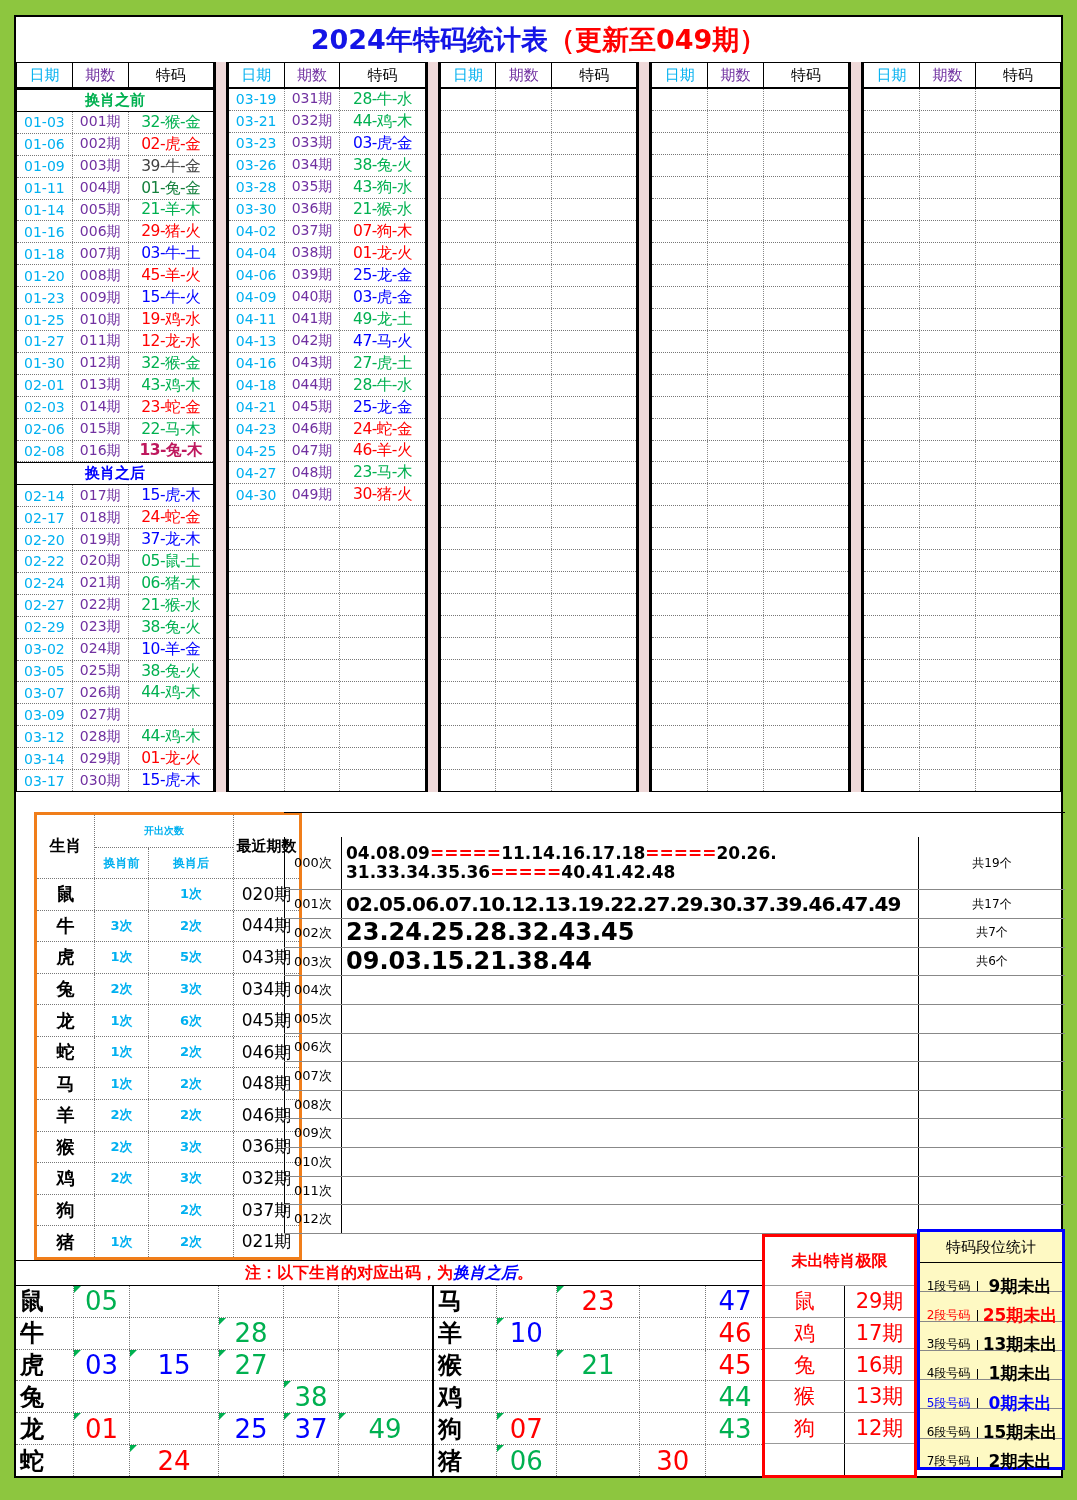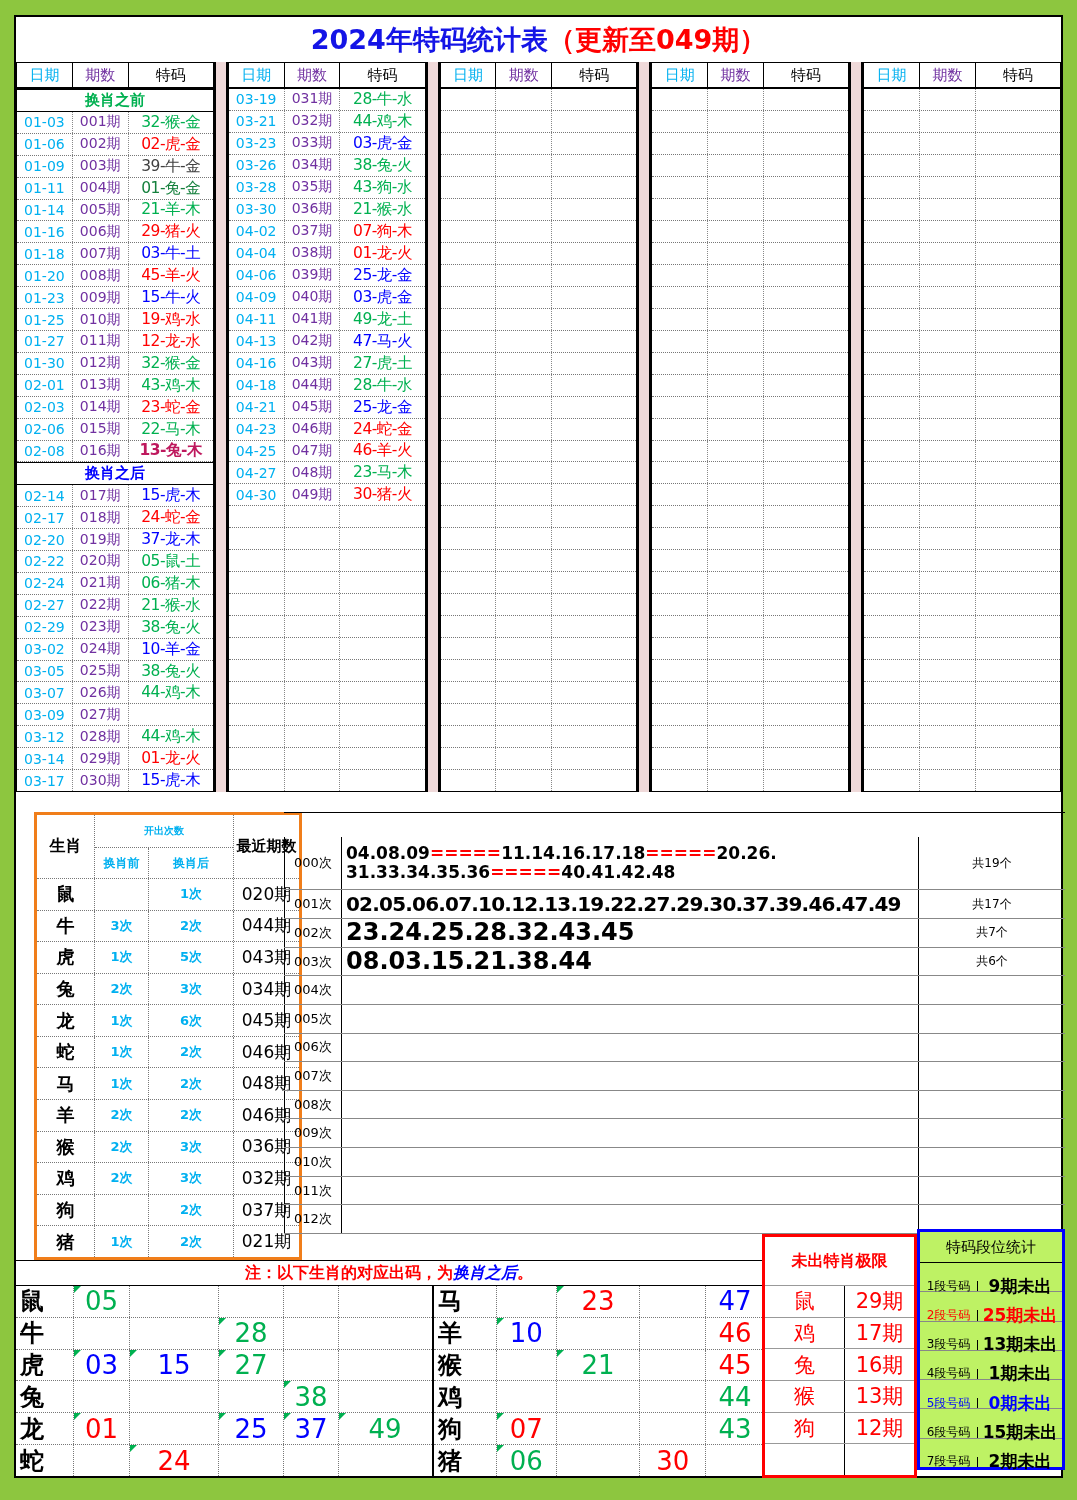--- a/index.html
+++ b/index.html
@@ -73,21 +73,21 @@
   .b-cell:last-child { border-right:none; }
   .b-marker { position:absolute; left:0; top:0; width:0; height:0; border-top:7px solid #00B050; border-right:7px solid transparent; }
   
   #limit-box { position:absolute; left:746px; top:1217px; width:155px; height:244px; border:3px solid #FF0000; background:#fff; display:flex; flex-direction:column; }
   #limit-box .l-title { height:48px; display:flex; align-items:center; justify-content:center; color:#FF0000; font-weight:bold; font-size:16px; }
   .l-row { flex:1; display:flex; border-top:1px solid #999; min-height:0; }
   .l-row div { display:flex; align-items:center; justify-content:center; color:#FF0000; font-size:21px; }
   .l-zodiac { width:80px; border-right:1px solid #000; }
   .l-period { flex:1; }
   
-  #seg-box { position:absolute; left:901px; top:1212px; width:148px; height:241px; border:3px solid #0000FF; background:#bef264; display:flex; flex-direction:column;gap:18px; }
+  #seg-box { position:absolute; left:901px; top:1212px; width:148px; height:241px; border:3px solid #0000FF; background:#fef9c3; display:flex; flex-direction:column;gap:18px; }
   #seg-box .s-title { height:31px; display:flex; align-items:center; justify-content:center; font-size:15px; border-bottom:1px solid #000; }
   .s-row { flex:1; display:flex; border-bottom:1px solid #888; min-height:0; }
   .s-row:last-child { border-bottom:none; }
   .s-label { width:58px; display:flex; align-items:center; justify-content:center; font-size:12px; border-right:1px solid #000; }
   .s-value { flex:1; display:flex; align-items:center; justify-content:center; font-size:17px; font-weight:bold; }
   .t-red { color:#FF0000 !important; }
   .t-blue { color:#0000FF !important; }
 </style>
 </head>
 <body>
@@ -1041,21 +1041,21 @@
       <div class="f-row">
         <div class="f-label">002次</div>
         <div class="f-content f-large">
           <div class="f-line"><span>23.24.25.28.32.43.45</span></div>
         </div>
         <div class="f-count">共7个</div>
       </div>
       <div class="f-row">
         <div class="f-label">003次</div>
         <div class="f-content f-large">
-          <div class="f-line"><span>08.03.15.21.38.44</span></div>
+          <div class="f-line"><span>09.03.15.21.38.44</span></div>
         </div>
         <div class="f-count">共6个</div>
       </div>
       <div class="f-row">
         <div class="f-label">004次</div>
         <div class="f-content f-large"></div>
         <div class="f-count"></div>
       </div>
       <div class="f-row">
         <div class="f-label">005次</div>

